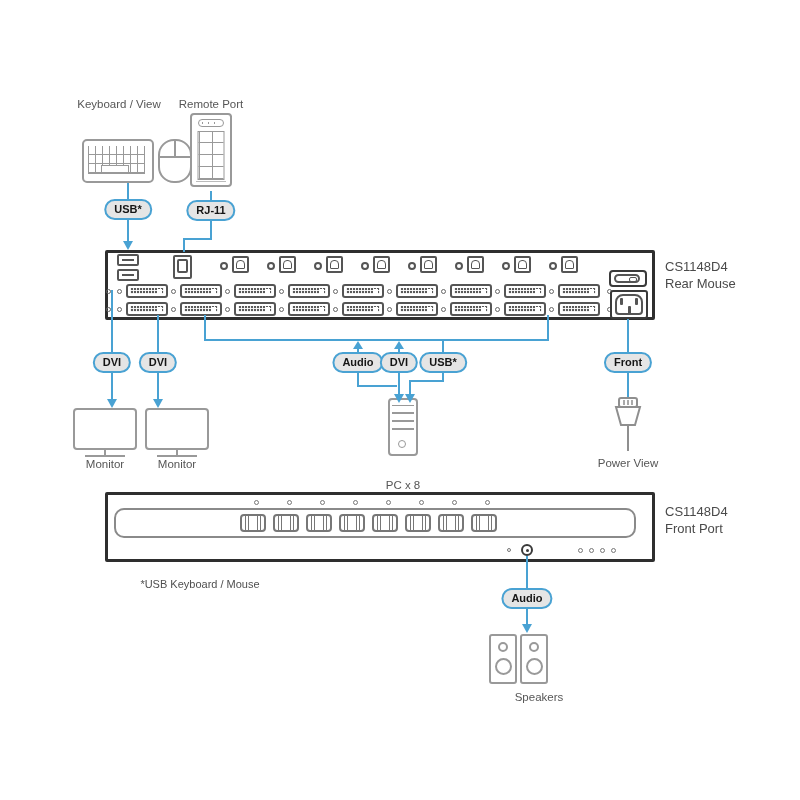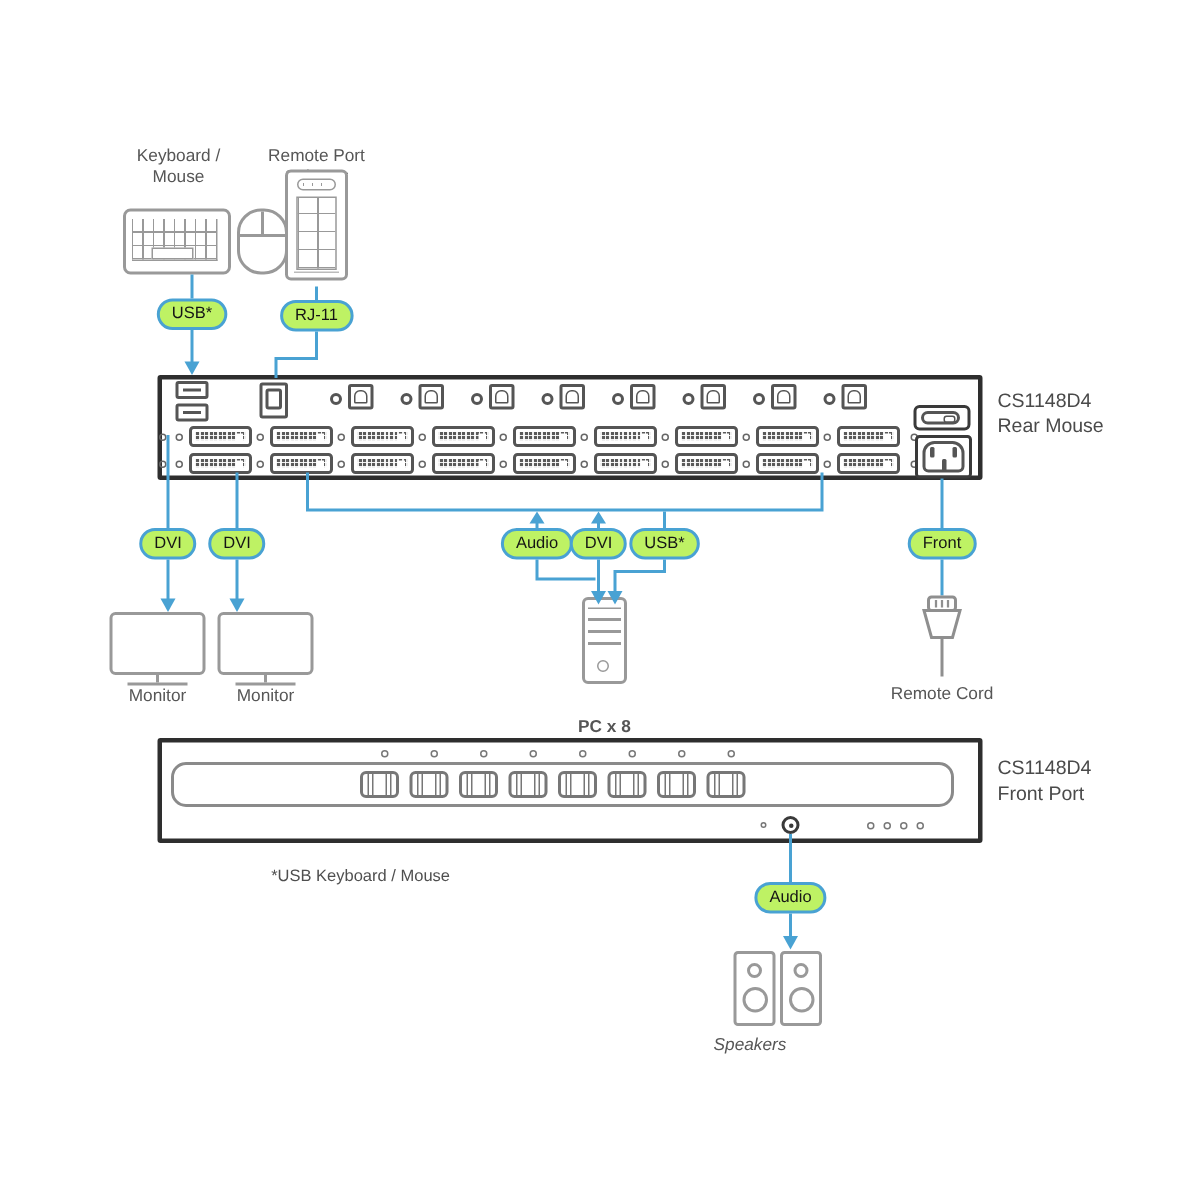--- a/index.html
+++ b/index.html
@@ -6,23 +6,23 @@
   html,body { background:#fff; }
   body { font-family:"Liberation Sans", sans-serif; }
   .canvas { position:relative; width:800px; height:800px; background:#fff; overflow:hidden; }
 
   
   .lbl { position:absolute; color:#565656; font-size:11.5px; line-height:14px; text-align:center; }
   .title2 { position:absolute; color:#4a4a4a; font-size:13px; line-height:17px; text-align:left; }
   .title2 span { display:block; }
 
   
-  .badge { position:absolute; transform:translateX(-50%); background:#bef264;
+  .badge { position:absolute; transform:translateX(-50%); background:#e5e5e5;
            border:2px solid #49a2d3; border-radius:12px; padding:1px 8px;
-           font-size:11px; font-weight:normal; color:#151515; line-height:15px;
+           font-size:11px; font-weight:bold; color:#151515; line-height:15px;
            white-space:nowrap; z-index:6; }
 
   
   svg.wires { position:absolute; left:0; top:0; z-index:5; pointer-events:none; }
   .wire { stroke:#49a2d3; stroke-width:2; fill:none; }
   .ahead { fill:#49a2d3; stroke:none; }
   .cordline { stroke:#8f8f8f; stroke-width:2; fill:#fff; }
 
   
   .kb { position:absolute; left:82px; top:139px; width:72px; height:44px;
@@ -192,21 +192,21 @@
       <path d="M624 400 V405 M628 400 V405 M632 400 V405" stroke="#8f8f8f" stroke-width="1.5" fill="none"></path>
       <path class="cordline" d="M616 407 H640 L635 425 H621 Z"></path>
       <path d="M628 425 V451" stroke="#8f8f8f" stroke-width="2" fill="none"></path>
     </g>
 
     <path class="wire" d="M527 556 V588"></path>
     <path class="wire" d="M527 609 V625"></path>
     <polygon class="ahead" points="522,624 532,624 527,633"></polygon>
   </svg>
 
-  <div class="lbl" style="left:76px; top:97px; width:86px;">Keyboard / Mouse</div>
+  <div class="lbl" style="left:76px; top:97px; width:86px;">Keyboard / View</div>
   <div class="lbl" style="left:168px; top:97px; width:86px;">Remote Port Selector</div>
 
   <div class="kb">
     <div class="kb-grid"></div>
     <div class="kb-space"></div>
   </div>
   <div class="mouse"></div>
 
   <div class="selector">
     <div class="sel-pill"></div>
@@ -424,23 +424,23 @@
 
   <div class="monitor" style="left:73px; top:408px;"></div>
   <div class="monitor" style="left:145px; top:408px;"></div>
   <div class="lbl" style="left:73px; top:457px; width:64px;">Monitor</div>
   <div class="lbl" style="left:145px; top:457px; width:64px;">Monitor</div>
 
   <div class="pc">
     <div class="pc-bays"></div>
     <div class="pc-btn"></div>
   </div>
-  <div class="lbl" style="left:373px; top:478px; width:60px;font-weight:bold;">PC x 8</div>
-
-  <div class="lbl" style="left:593px; top:456px; width:70px;">Remote Cord</div>
+  <div class="lbl" style="left:373px; top:478px; width:60px;">PC x 8</div>
+
+  <div class="lbl" style="left:593px; top:456px; width:70px;">Power View</div>
 
   <div class="panel" id="front"></div>
   <div class="bezel"></div>
 
   <div class="led-row">
     <span class="led-cell">
       <span class="led"></span>
     </span>
   <span class="led-cell">
       <span class="led"></span>
@@ -484,25 +484,25 @@
   <span class="led"></span>
       <span class="led"></span>
       <span class="led"></span>
     </div>
 
   <div class="title2" style="left:665px; top:503px;">
     <span>CS1148D4</span>
     <span>Front Port</span>
   </div>
 
-  <div class="lbl" style="left:100px; top:577px; width:200px; text-align:right; font-size:11px; color:#4f4f4f;">*USB Keyboard / Mouse</div>
+  <div class="lbl" style="left:100px; top:577px; width:200px; text-align:center; font-size:11px; color:#4f4f4f;">*USB Keyboard / Mouse</div>
 
   <div class="speaker" style="left:489px; top:634px;">
     <span class="spk-s"></span>
       <span class="spk-l"></span>
   </div>
   <div class="speaker" style="left:520px; top:634px;">
     <span class="spk-s"></span>
       <span class="spk-l"></span>
   </div>
-  <div class="lbl" style="left:459px; top:690px; width:82px;font-style:italic;">Speakers</div>
+  <div class="lbl" style="left:498px; top:690px; width:82px;">Speakers</div>
 
 </div>
 
 </body></html>

